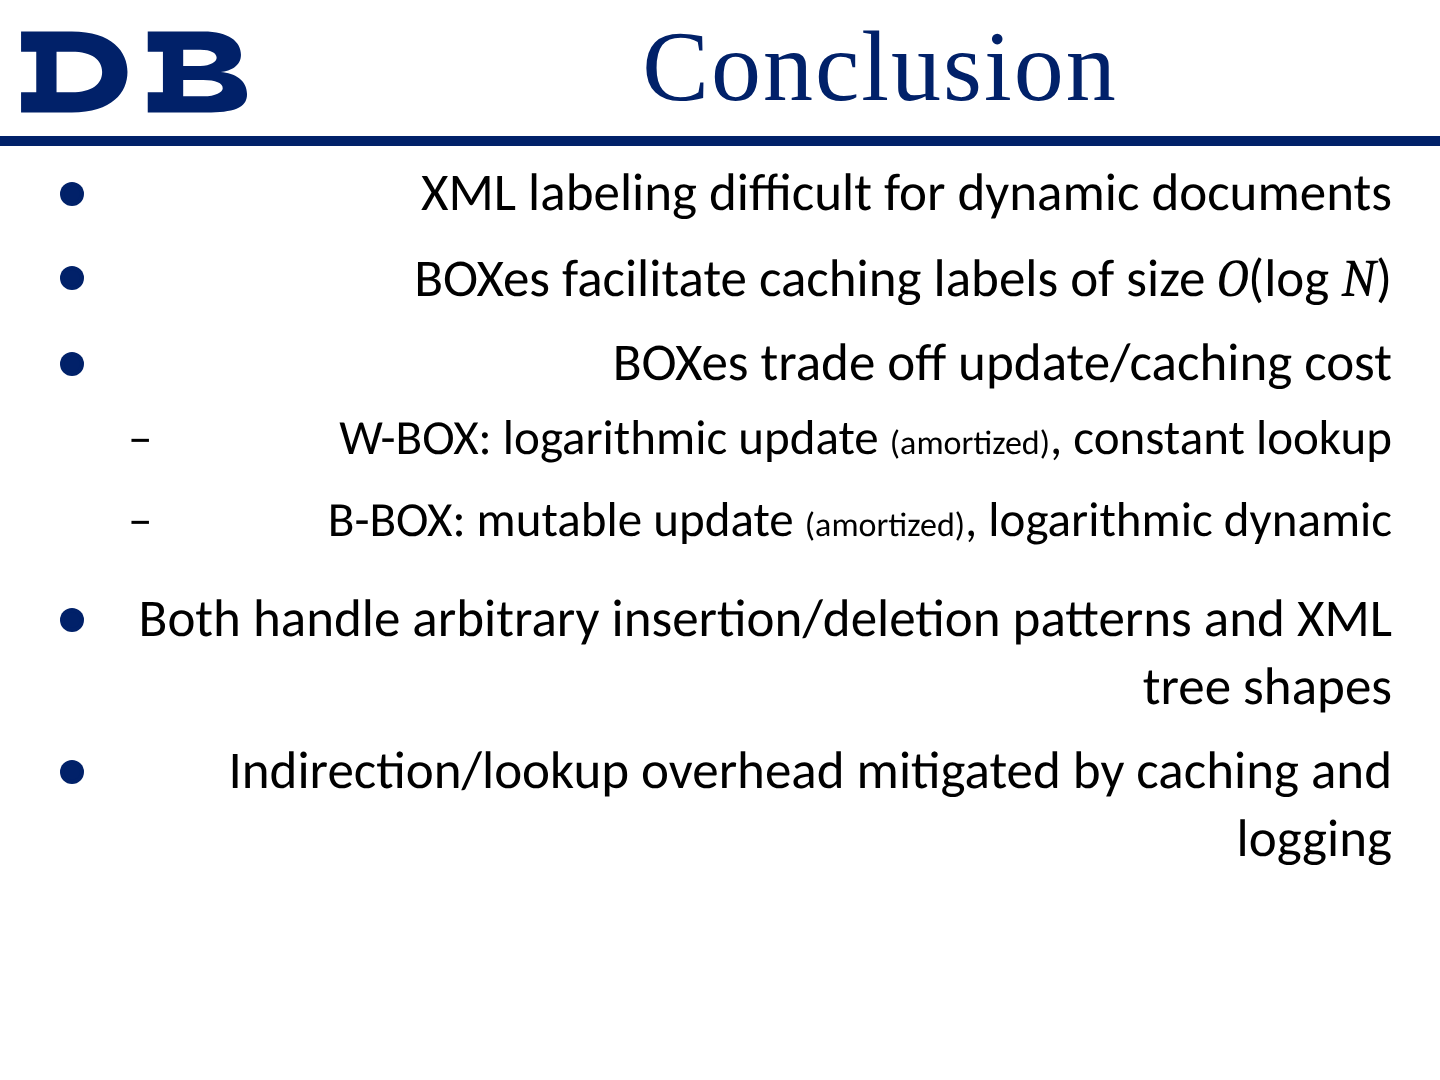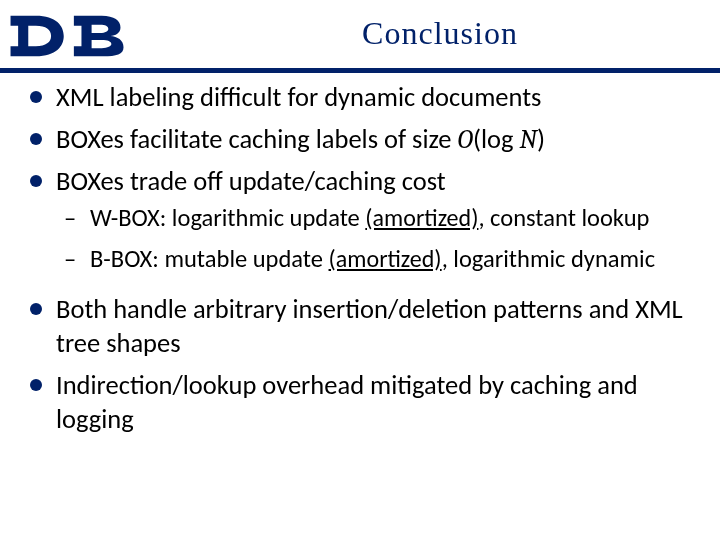--- a/index.html
+++ b/index.html
@@ -1,34 +1,34 @@
 <!DOCTYPE html>
 <html><head>
 <meta charset="utf-8">
 <style>
   html,body{margin:0;padding:0;width:720px;height:540px;background:#fff;
     font-family:"Segoe UI",Calibri,Tahoma,Arial,sans-serif;color:#000;}
   .slide{position:relative;width:720px;height:540px;box-sizing:border-box;}
   .header{position:relative;height:66px;display:flex;align-items:center;}
   .logo{width:152px;height:52px;margin:6px 0 0 8px;display:flex;align-items:center;}
   .logo svg{width:100%;height:100%;}
-  .title{flex:1;text-align:center;font-size:32px;font-weight:400;letter-spacing:1px;
+  .title{flex:1;text-align:center;font-size:50px;font-weight:400;letter-spacing:1px;
     color:#012169;font-family:"Comic Sans MS","Marker Felt","Segoe Script",cursive;
     }
   .rule{height:5px;background:#012169;margin-top:2px;}
   .body{padding:8px 24px 0 28px;font-size:26.5px;line-height:1.28;}
-  ul.lvl1{list-style:none;margin:0;padding:0;}
+  ul.lvl1{list-style:none;margin:0;padding:0;text-align:right;}
   ul.lvl1>li{position:relative;padding:0 0 8px 28px;}
   ul.lvl1>li::before{content:"";position:absolute;left:4px;top:12px;width:8px;height:8px;
     border-radius:50%;background:#012169;box-shadow:0 0 0 2px #012169;}
   ul.lvl2{list-style:none;margin:4px 0 0 0;padding:0;}
   ul.lvl2>li{position:relative;padding:0 0 10px 34px;font-size:24.5px;}
   ul.lvl2>li::before{content:"\2013";position:absolute;left:8px;top:0;color:#000;}
   .serif-i{font-family:"Cambria","Times New Roman",serif;font-style:italic;}
-  .small{font-size:24px;text-decoration:underline;}
+  .small{font-size:17px;}
 </style>
 </head>
 <body>
 
 <div class="slide">
 
   <div class="header">
     <div class="logo">
       <svg viewBox="0 0 300 100">
 

